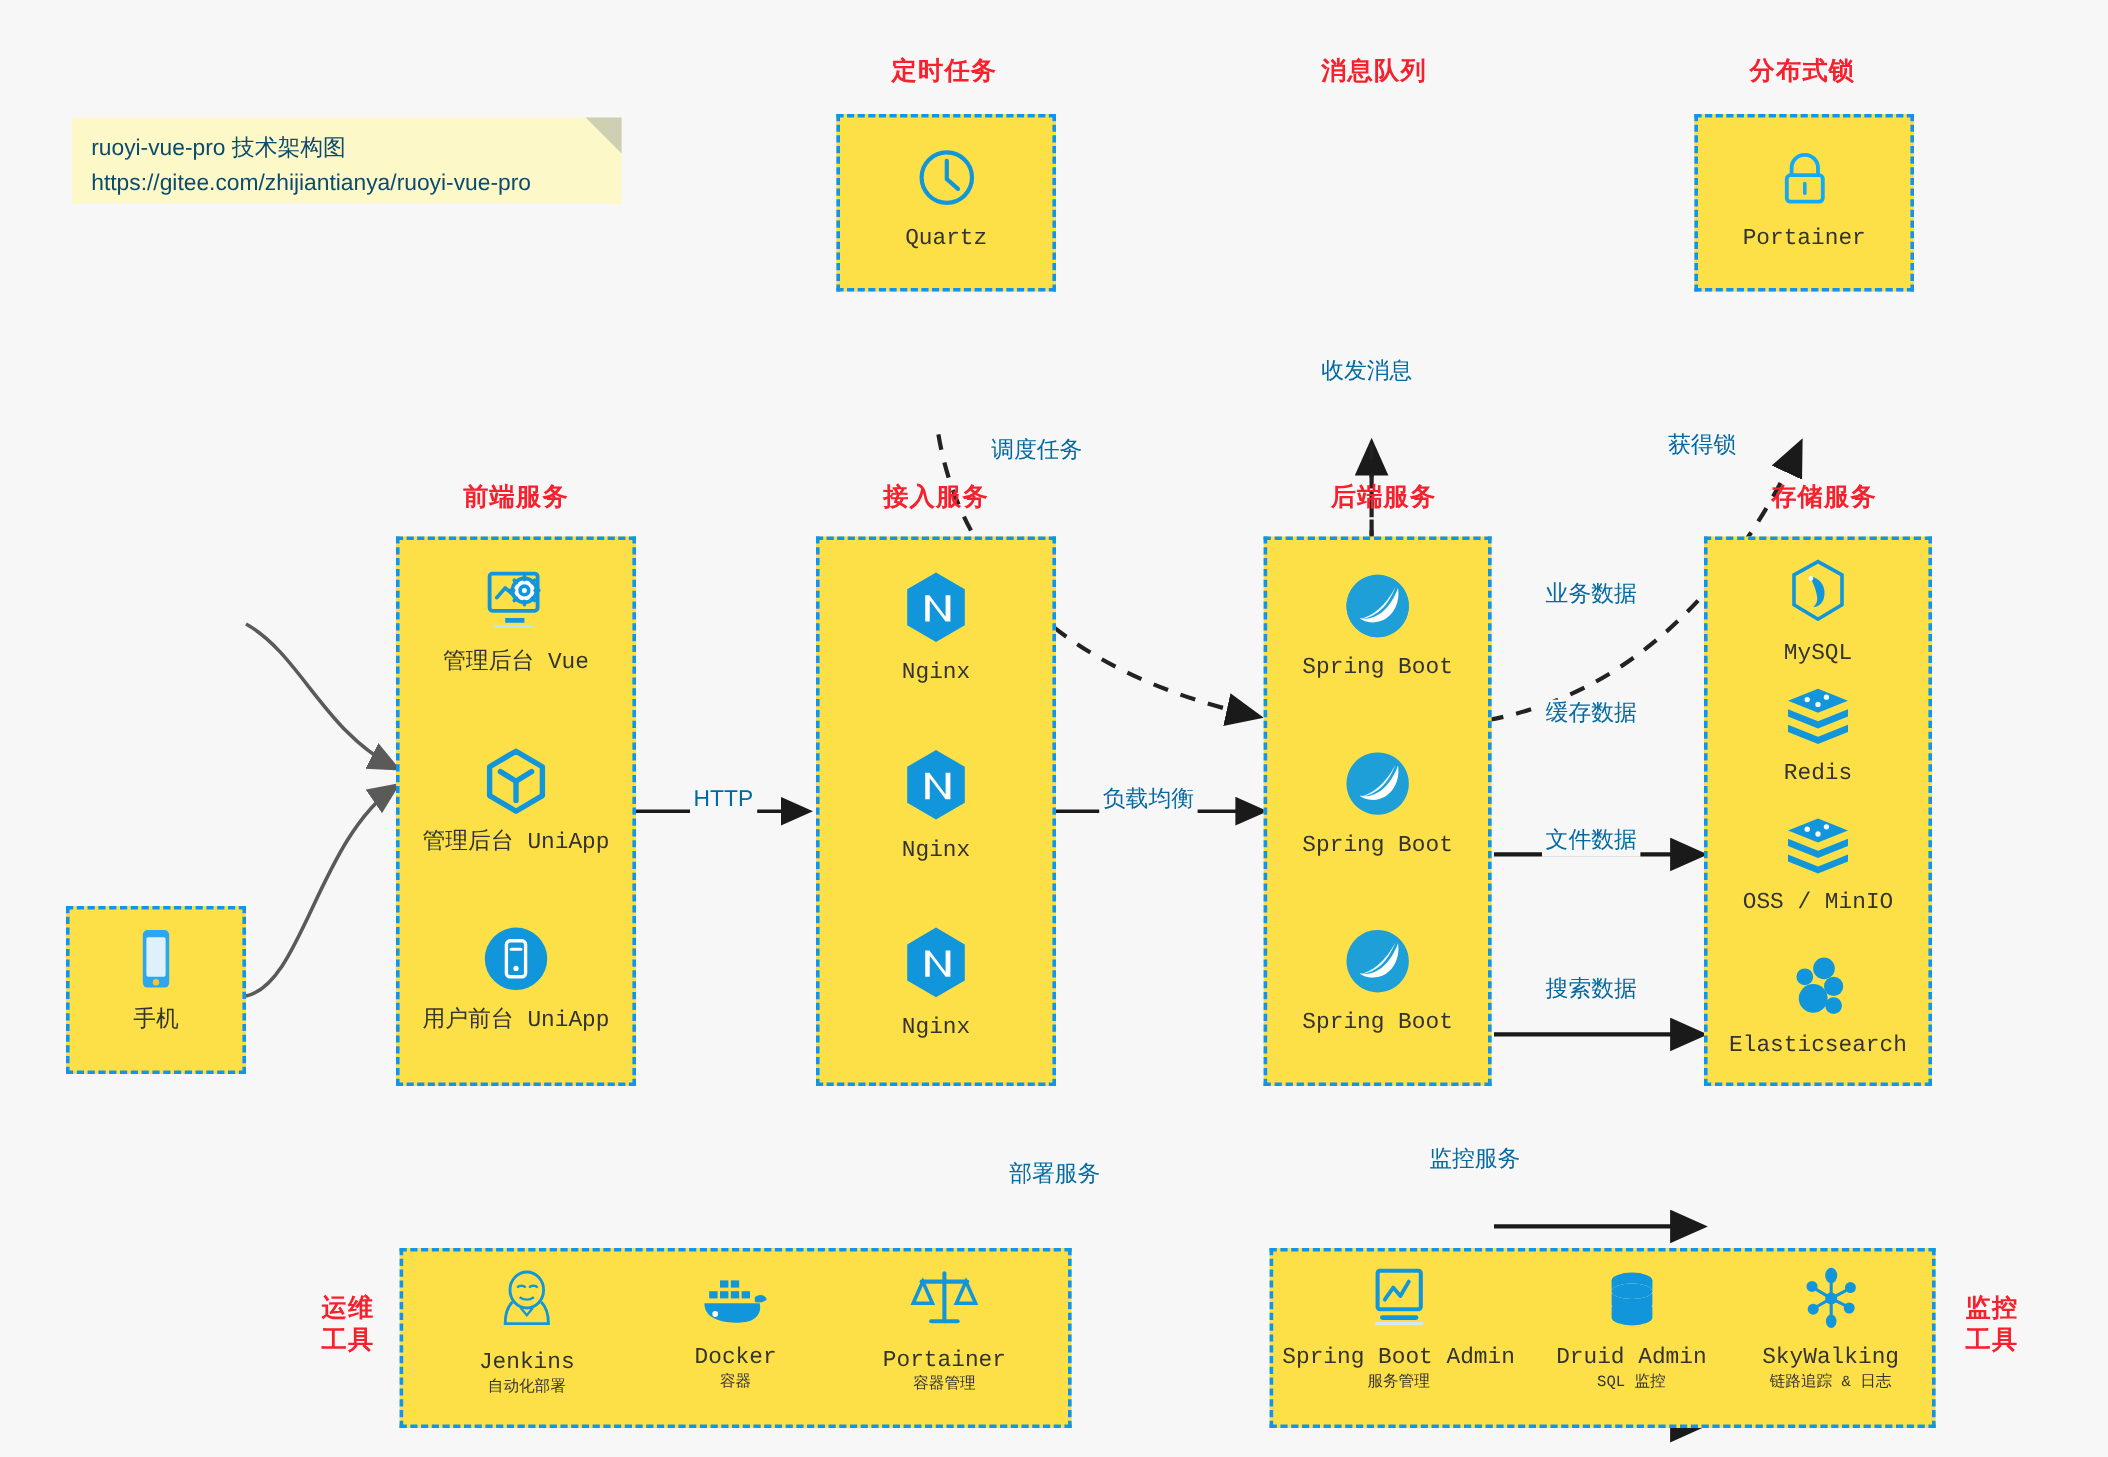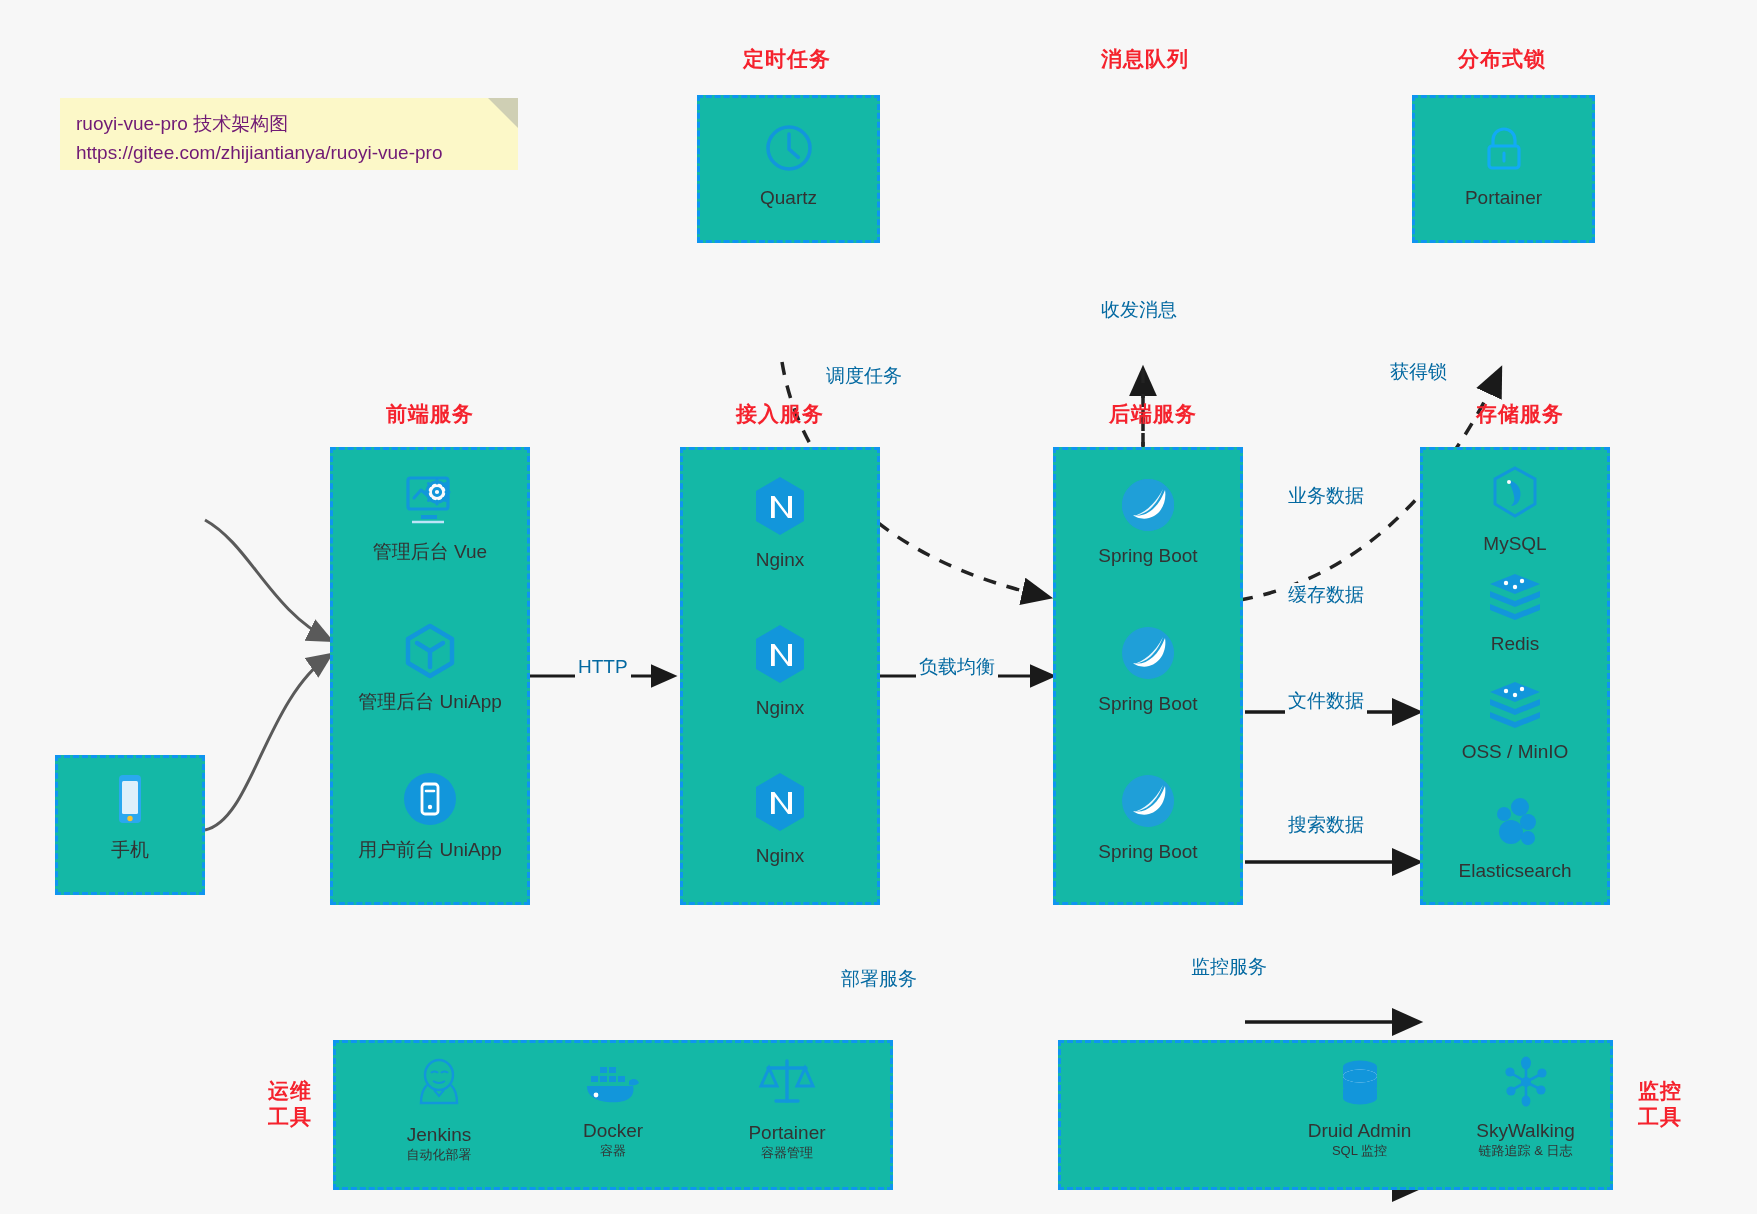--- a/index.html
+++ b/index.html
@@ -8,22 +8,23 @@
     background:#f7f7f7;
     font-family:"Liberation Sans","DejaVu Sans",sans-serif;
     position:relative;overflow:hidden;
   }
   #stage{position:absolute;left:0;top:0;width:1757px;height:1214px;}
 
   
   .box{
     position:absolute;
     border:3px dashed #0f95f0;
-    background:#14b8a6;
+    background:#fde047;
     box-sizing:border-box;
+    font-family:Liberation Mono, monospace;
   }
   .grp-title{
     position:absolute;
     color:#f5222d;
     font-weight:bold;
     font-size:21px;
     letter-spacing:1px;
     white-space:nowrap;
     text-align:center;
   }
@@ -57,21 +58,21 @@
     background:#fcf8c8;
     box-sizing:border-box;
     padding:12px 16px 0 16px;
   }
   #note .fold{
     position:absolute;right:0;top:0;width:0;height:0;
     border-left:30px solid transparent;
     border-top:30px solid #cfcfb4;
   }
   #note .ln{
-    font-size:19px;color:#701a75;line-height:1.5;white-space:nowrap;
+    font-size:19px;color:#0c4a6e;line-height:1.5;white-space:nowrap;
   }
 
   
   .elabel{
     position:absolute;
     font-size:19px;color:#0369a1;
     background:#f7f7f7;
     padding:1px 3px;
     white-space:nowrap;
     line-height:1.2;
@@ -382,20 +383,32 @@
           <path d="M11 13 L3 31 h16 z" fill="none" stroke="#1296db" stroke-width="3"></path>
           <path d="M47 13 L39 31 h16 z" fill="none" stroke="#1296db" stroke-width="3"></path>
         </svg>
       </span>
       <span class="cap">Portainer</span>
       <span class="cap2">容器管理</span>
     </div>
   </div>
 
   <div class="box" style="left:1058px;top:1040px;width:555px;height:150px;">
+    <div class="node" style="top:12px;left:-170px;">
+      <span class="ico">
+        <svg width="60" height="54" viewBox="0 0 60 54">
+          <rect x="12" y="4" width="36" height="32" rx="2" fill="none" stroke="#1296db" stroke-width="3.4"></rect>
+          <path d="M18 28 l7 -10 l6 7 l7 -12" fill="none" stroke="#1296db" stroke-width="3.2" stroke-linecap="round" stroke-linejoin="round"></path>
+          <path d="M16 43 h28" stroke="#1296db" stroke-width="4" stroke-linecap="round"></path>
+          <path d="M10 48 h40" stroke="#cfe9f8" stroke-width="2.5"></path>
+        </svg>
+      </span>
+      <span class="cap">Spring Boot Admin</span>
+      <span class="cap2">服务管理</span>
+    </div>
     <div class="node" style="top:16px;left:24px;">
       <span class="ico">
         <svg width="50" height="50" viewBox="0 0 50 50">
           <ellipse cx="25" cy="8" rx="17" ry="6.5" fill="#1296db"></ellipse>
           <path d="M8 8 v9 a17 6.5 0 0 0 34 0 v-9 z" fill="#1296db"></path>
           <path d="M8 19 v9 a17 6.5 0 0 0 34 0 v-9 z" fill="#1296db"></path>
           <path d="M8 30 v9 a17 6.5 0 0 0 34 0 v-9 z" fill="#1296db"></path>
           <ellipse cx="25" cy="17" rx="17" ry="6.5" fill="#fbfbfb"></ellipse>
           <ellipse cx="25" cy="17" rx="17" ry="6.5" fill="#1296db"></ellipse>
         </svg>

